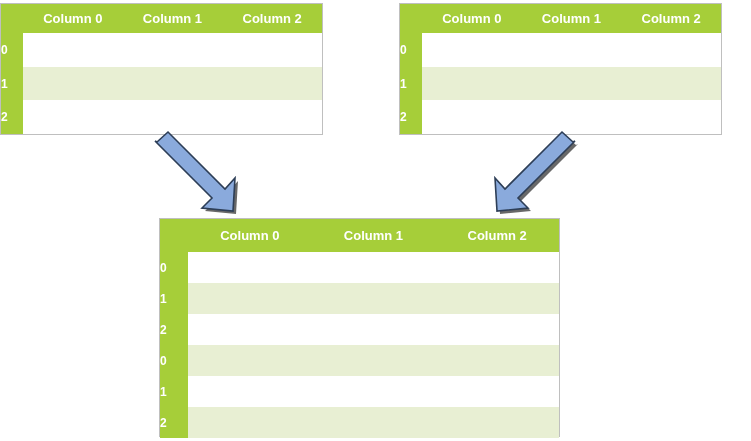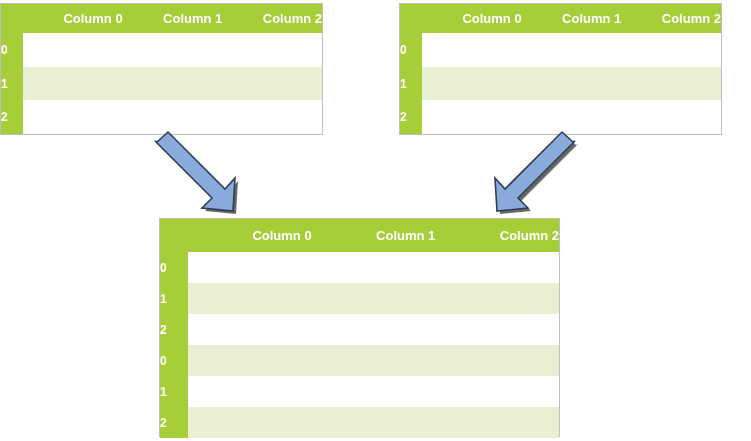--- a/index.html
+++ b/index.html
@@ -46,21 +46,21 @@
 
   
   .hdr-corner {
     background: #a6ce39;
     border-right: 1px solid #ffffff;
   }
   .hdr-cell {
     background: #a6ce39;
     color: #ffffff;
     font-weight: bold;
-    text-align: right;
+    text-align: center;
     border-right: 1px solid #a6ce39;
   }
   .hdr-cell.last { border-right: 0; }
 
   
   .idx-cell {
     background: #a6ce39;
     color: #ffffff;
     font-weight: bold;
     text-align: left;

